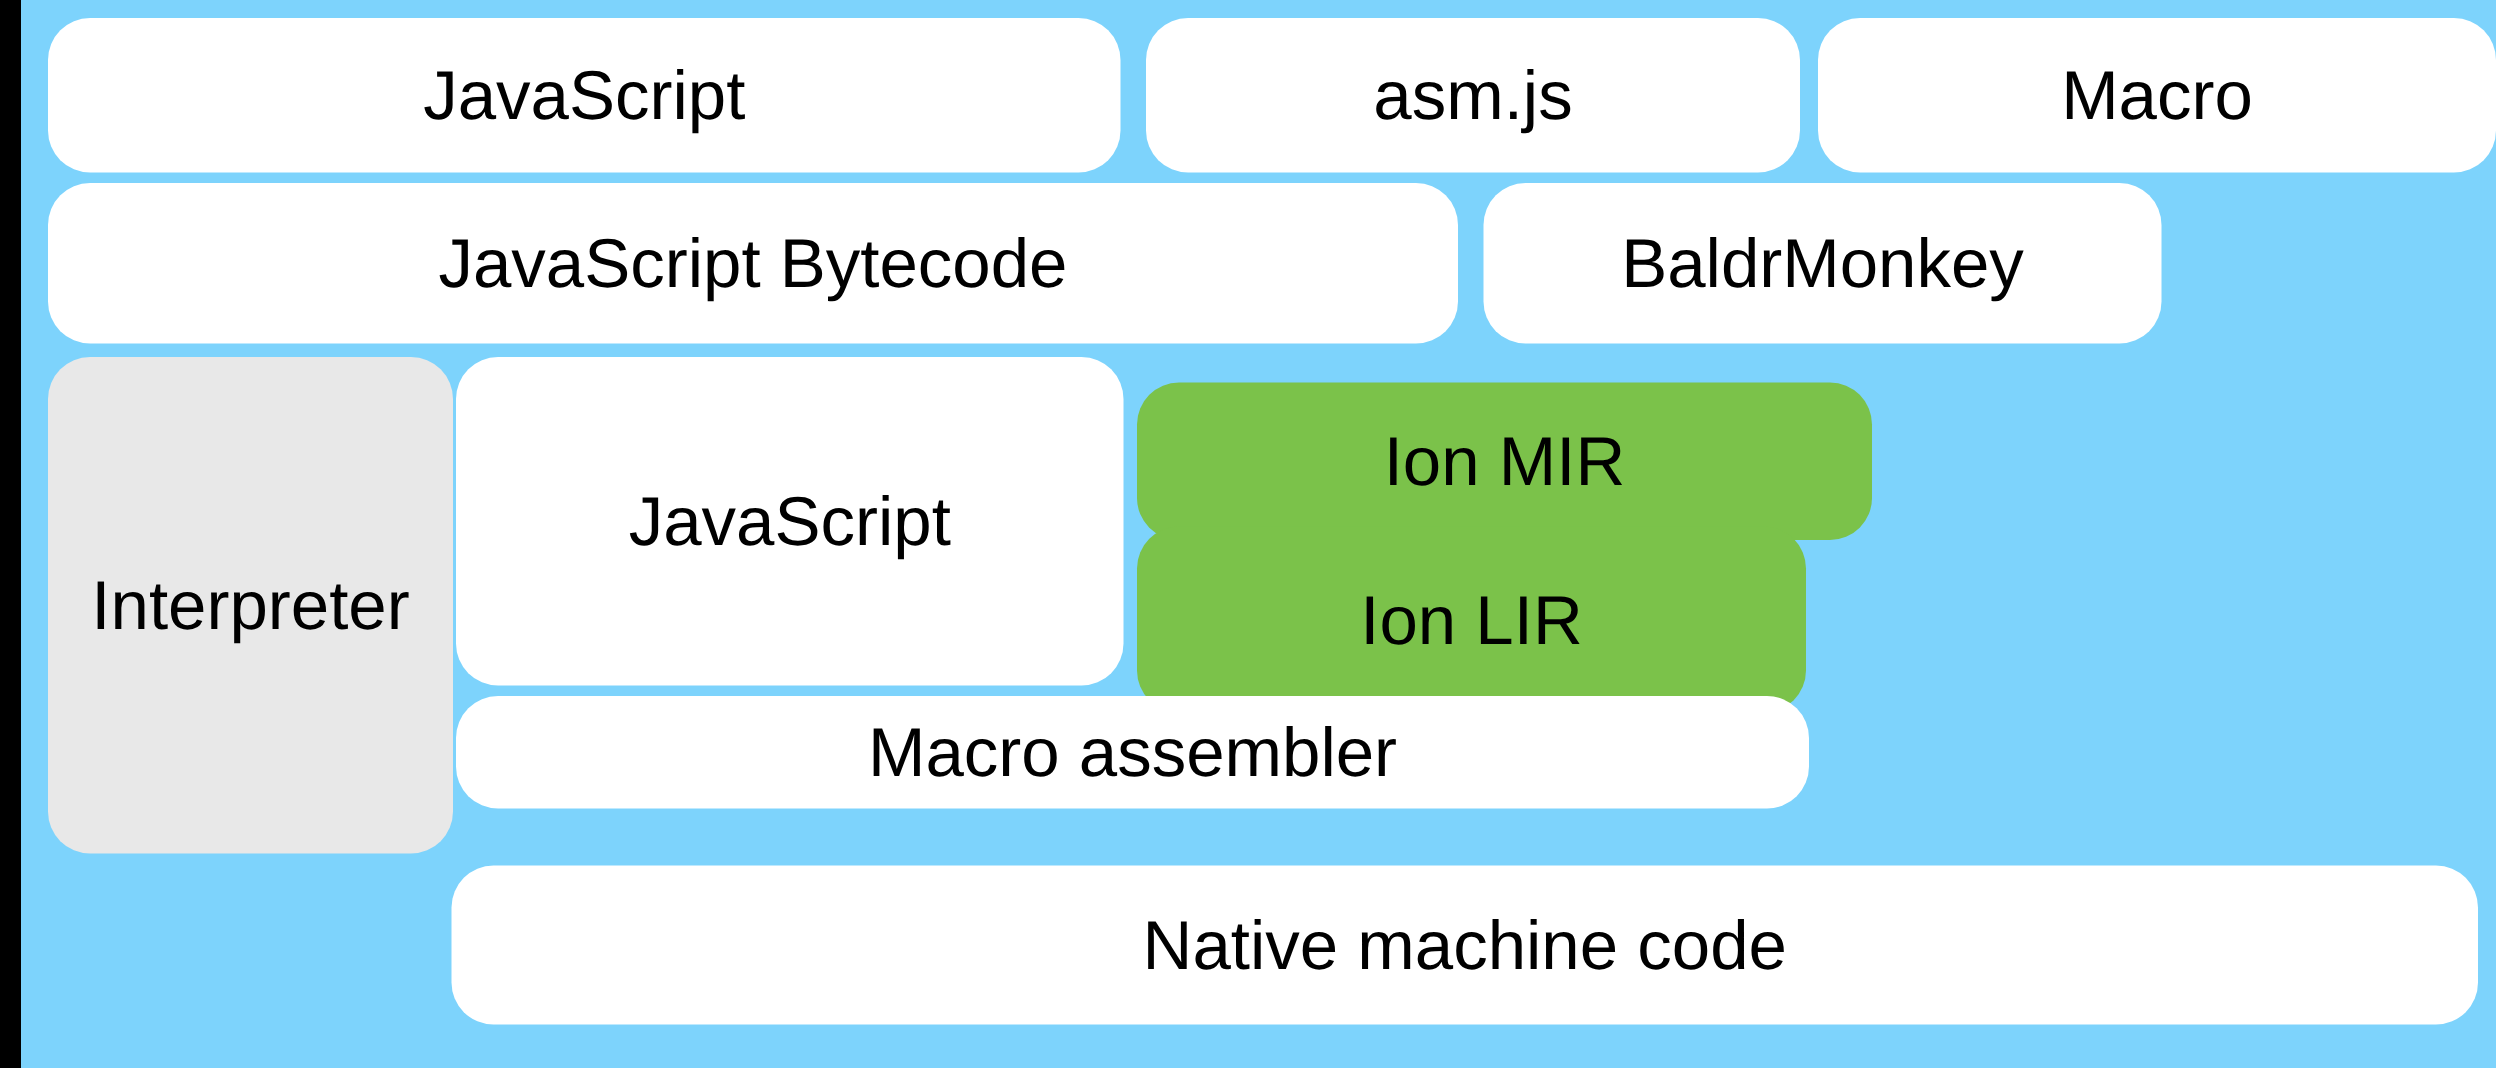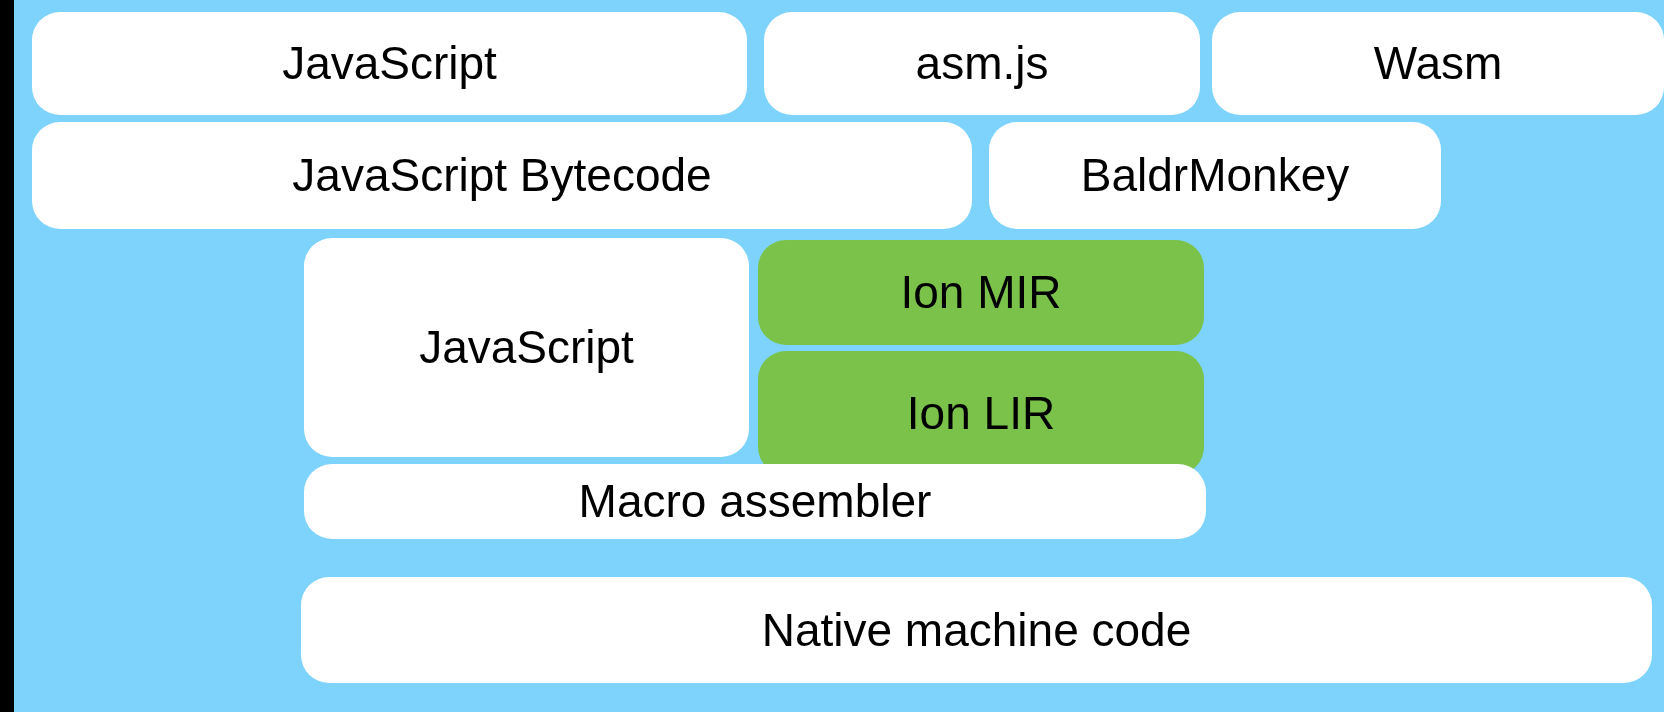--- a/index.html
+++ b/index.html
@@ -34,41 +34,42 @@
   .fill-pink  { background: #f4737f; }
   .fill-gray  { background: #e8e8e8; }
 
   .n-javascript          { left: 18px;   top: 12px;  width: 715px;  height: 103px; }
   .n-asm-js              { left: 750px;  top: 12px;  width: 436px;  height: 103px; text-align: right; }
   .n-wasm                { left: 1198px; top: 12px;  width: 452px;  height: 103px; }
   .n-javascript-bytecode { left: 18px;   top: 122px; width: 940px;  height: 107px; }
   .n-baldrmonkey         { left: 975px;  top: 122px; width: 452px;  height: 107px; }
   .n-interpreter         { left: 18px;   top: 238px; width: 270px;  height: 331px; }
   .n-javascript-baseline { left: 290px;  top: 238px; width: 445px;  height: 219px; }
-  .n-ion-mir             { left: 744px;  top: 240px; width: 446px;  height: 105px; }
+  .n-ion-mir             { left: 744px;  top: 255px; width: 490px;  height: 105px; }
   .n-ion-lir             { left: 744px;  top: 351px; width: 446px;  height: 124px; }
   .n-cranelift           { left: 1198px; top: 351px; width: 450px;  height: 218px; }
   .n-macro-assembler     { left: 290px;  top: 464px; width: 902px;  height: 75px; }
   .n-native-machine-code { left: 287px;  top: 577px; width: 1351px; height: 106px; }
 </style>
 </head>
 <body>
 
 <div class="canvas">
 
   <div class="node n-javascript">JavaScript</div>
 
   <div class="node n-asm-js">asm.js</div>
 
-  <div class="node n-wasm">Wasm</div>
+  <div class="node n-wasm">Macro</div>
 
   <div class="node n-baldrmonkey">BaldrMonkey</div>
 
   <div class="node n-javascript-bytecode">JavaScript Bytecode</div>
 
+  <div class="node n-interpreter fill-gray">Interpreter</div>
 
   <div class="node n-javascript-baseline">
     <span>JavaScript</span>
   </div>
 
   <div class="node n-ion-mir fill-green">Ion MIR</div>
 
   <div class="node n-ion-lir fill-green">Ion LIR</div>
 
 

